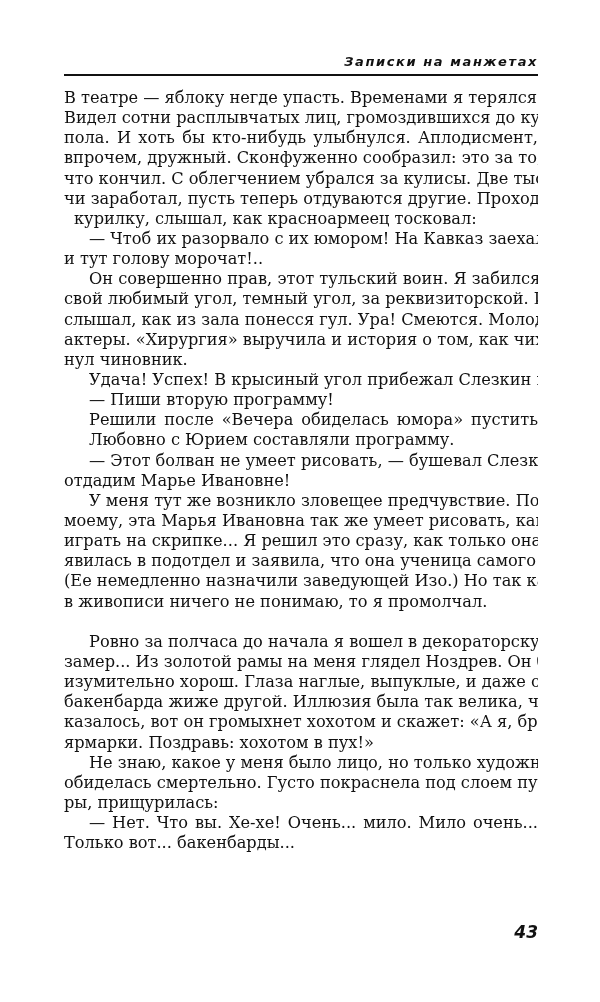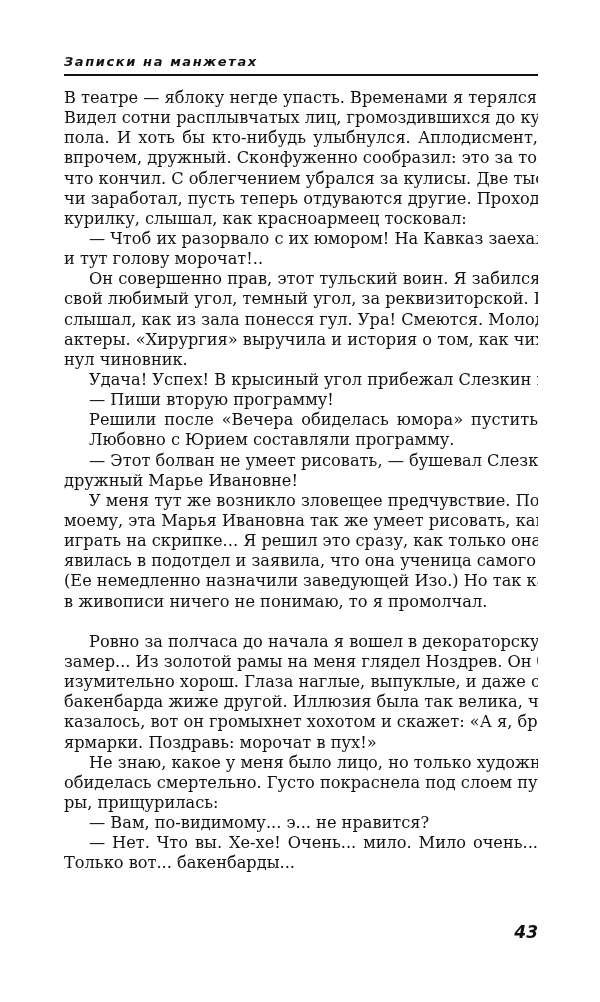--- a/index.html
+++ b/index.html
@@ -1,21 +1,21 @@
 <!DOCTYPE html>
 <html><head>
 <meta charset="utf-8">
 <style>
   html, body { margin: 0; padding: 0; background: #ffffff; }
   body { width: 600px; height: 1002px; position: relative; overflow: hidden; }
   .page { position: absolute; left: 0; top: 0; width: 600px; height: 1002px; background: #fff; }
   .running-head {
     position: absolute; left: 64px; width: 474px; top: 52px; height: 22px;
     border-bottom: 2px solid #111;
-    text-align: left;
+    text-align: right;
     font-family: "DejaVu Sans", sans-serif; font-style: italic; font-weight: bold;
     font-size: 13px; letter-spacing: 1.6px; color: #111;
     line-height: 20px;
   }
   .body-text {
     position: absolute; left: 64px; top: 88px; width: 474px;
     font-family: "DejaVu Serif", serif; font-size: 16.2px; color: #111;
     line-height: 20.15px;
   }
   .line {
@@ -40,49 +40,48 @@
 <div class="page">
   <div class="running-head">Записки на манжетах</div>
 
   <div class="body-text" id="body">
       <div class="line"><span style="white-space: nowrap;">В театре — яблоку негде упасть. Временами я терялся.</span></div>
       <div class="line"><span style="white-space: nowrap;">Видел сотни расплывчатых лиц, громоздившихся до ку-</span></div>
       <div class="line"><span style="white-space: nowrap;">пола. И хоть бы кто-нибудь улыбнулся. Аплодисмент,</span></div>
       <div class="line"><span style="white-space: nowrap;">впрочем, дружный. Сконфуженно сообразил: это за то,</span></div>
       <div class="line"><span style="white-space: nowrap;">что кончил. С облегчением убрался за кулисы. Две тыся-</span></div>
       <div class="line"><span style="white-space: nowrap;">чи заработал, пусть теперь отдуваются другие. Проходя в</span></div>
-      <div class="line last"><span style="white-space: nowrap;">курилку, слышал, как красноармеец тосковал:</span></div>
+      <div class="line last"><span style="white-space: nowrap; margin-left: 10px;">курилку, слышал, как красноармеец тосковал:</span></div>
       <div class="line indent"><span style="white-space: nowrap;">— Чтоб их разорвало с их юмором! На Кавказ заехали —</span></div>
       <div class="line last"><span style="white-space: nowrap;">и тут голову морочат!..</span></div>
       <div class="line indent"><span style="white-space: nowrap;">Он совершенно прав, этот тульский воин. Я забился в</span></div>
       <div class="line"><span style="white-space: nowrap;">свой любимый угол, темный угол, за реквизиторской. И</span></div>
       <div class="line"><span style="white-space: nowrap;">слышал, как из зала понесся гул. Ура! Смеются. Молодцы</span></div>
       <div class="line"><span style="white-space: nowrap;">актеры. «Хирургия» выручила и история о том, как чих-</span></div>
       <div class="line last"><span style="white-space: nowrap;">нул чиновник.</span></div>
       <div class="line indent"><span style="white-space: nowrap;">Удача! Успех! В крысиный угол прибежал Слезкин и</span></div>
       <div class="line indent last"><span style="white-space: nowrap;">— Пиши вторую программу!</span></div>
       <div class="line indent"><span style="white-space: nowrap;">Решили после «Вечера обиделась юмора» пустить</span></div>
       <div class="line indent last"><span style="white-space: nowrap;">Любовно с Юрием составляли программу.</span></div>
       <div class="line indent"><span style="white-space: nowrap;">— Этот болван не умеет рисовать, — бушевал Слезкин, —</span></div>
-      <div class="line last"><span style="white-space: nowrap;">дружный Марье Ивановне!</span></div>
+      <div class="line last"><span style="white-space: nowrap;">отдадим Марье Ивановне!</span></div>
       <div class="line indent"><span style="white-space: nowrap;">У меня тут же возникло зловещее предчувствие. По-</span></div>
       <div class="line"><span style="white-space: nowrap;">моему, эта Марья Ивановна так же умеет рисовать, как я</span></div>
       <div class="line"><span style="white-space: nowrap;">играть на скрипке... Я решил это сразу, как только она</span></div>
       <div class="line"><span style="white-space: nowrap;">явилась в подотдел и заявила, что она ученица самого N.</span></div>
       <div class="line"><span style="white-space: nowrap;">(Ее немедленно назначили заведующей Изо.) Но так как я</span></div>
       <div class="line last"><span style="white-space: nowrap;">в живописи ничего не понимаю, то я промолчал.</span></div>
       <div class="gap"></div>
       <div class="line indent"><span style="white-space: nowrap;">Ровно за полчаса до начала я вошел в декораторскую и</span></div>
       <div class="line"><span style="white-space: nowrap;">замер... Из золотой рамы на меня глядел Ноздрев. Он был</span></div>
       <div class="line"><span style="white-space: nowrap;">изумительно хорош. Глаза наглые, выпуклые, и даже одна</span></div>
       <div class="line"><span style="white-space: nowrap;">бакенбарда жиже другой. Иллюзия была так велика, что</span></div>
       <div class="line"><span style="white-space: nowrap;">казалось, вот он громыхнет хохотом и скажет: «А я, брат, с</span></div>
-      <div class="line last"><span style="white-space: nowrap;">ярмарки. Поздравь: морочат в пух!»</span></div>
+      <div class="line last"><span style="white-space: nowrap;">ярмарки. Поздравь: хохотом в пух!»</span></div>
       <div class="line indent"><span style="white-space: nowrap;">Не знаю, какое у меня было лицо, но только художница</span></div>
       <div class="line"><span style="white-space: nowrap;">обиделась смертельно. Густо покраснела под слоем пуд-</span></div>
       <div class="line last"><span style="white-space: nowrap;">ры, прищурилась:</span></div>
-      <div class="line indent last"><span style="white-space: nowrap;">— Вам, по-видимому... э... не нравится?</span></div>
       <div class="line indent"><span style="white-space: nowrap;">— Нет. Что вы. Хе-хе! Очень... мило. Мило очень...</span></div>
       <div class="line last"><span style="white-space: nowrap;">Только вот... бакенбарды...</span></div>
     </div>
 
   <div class="folio">43</div>
 </div>
 
 </body></html>

